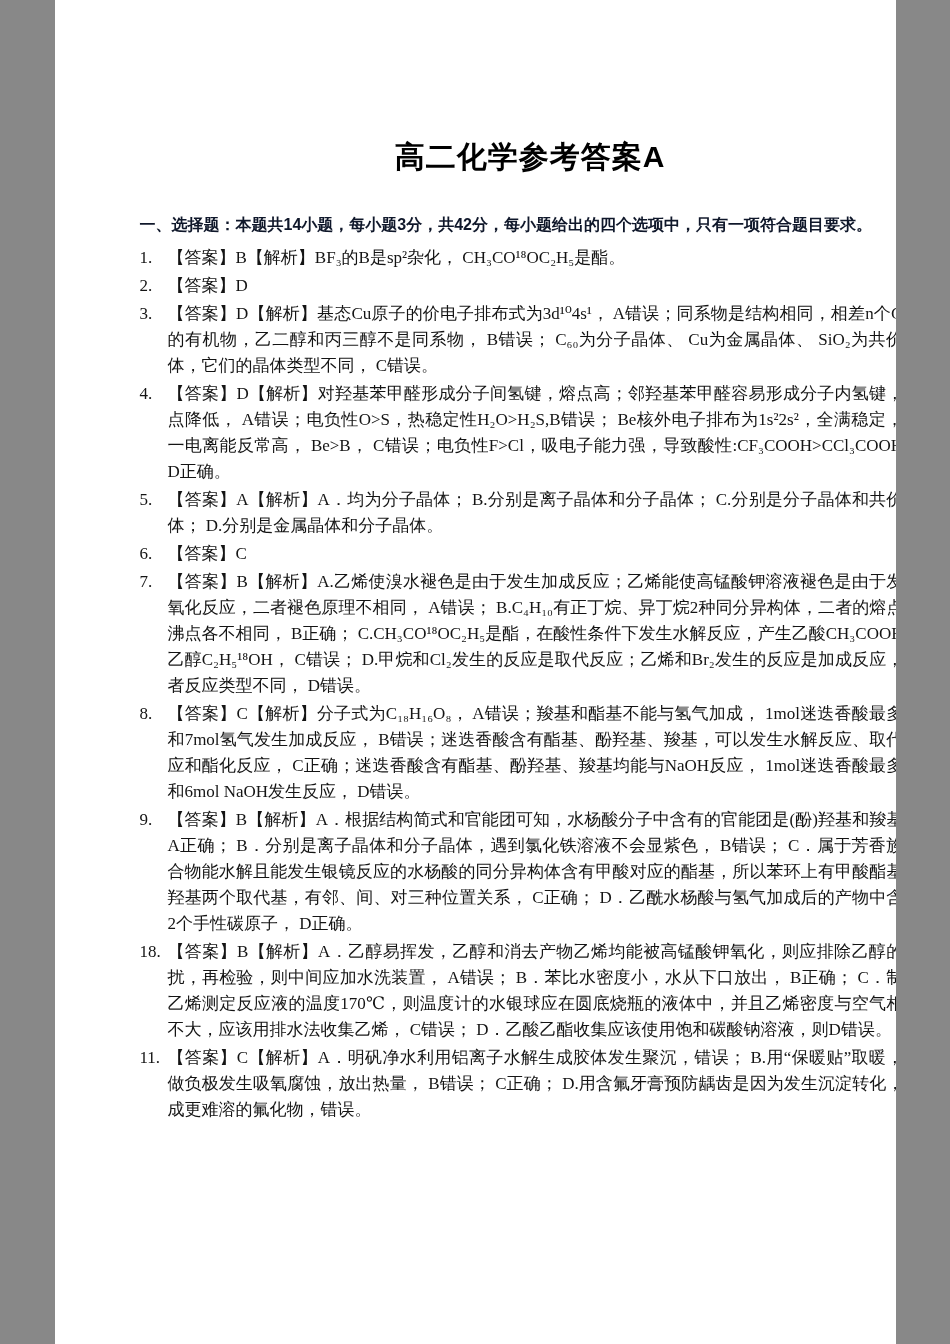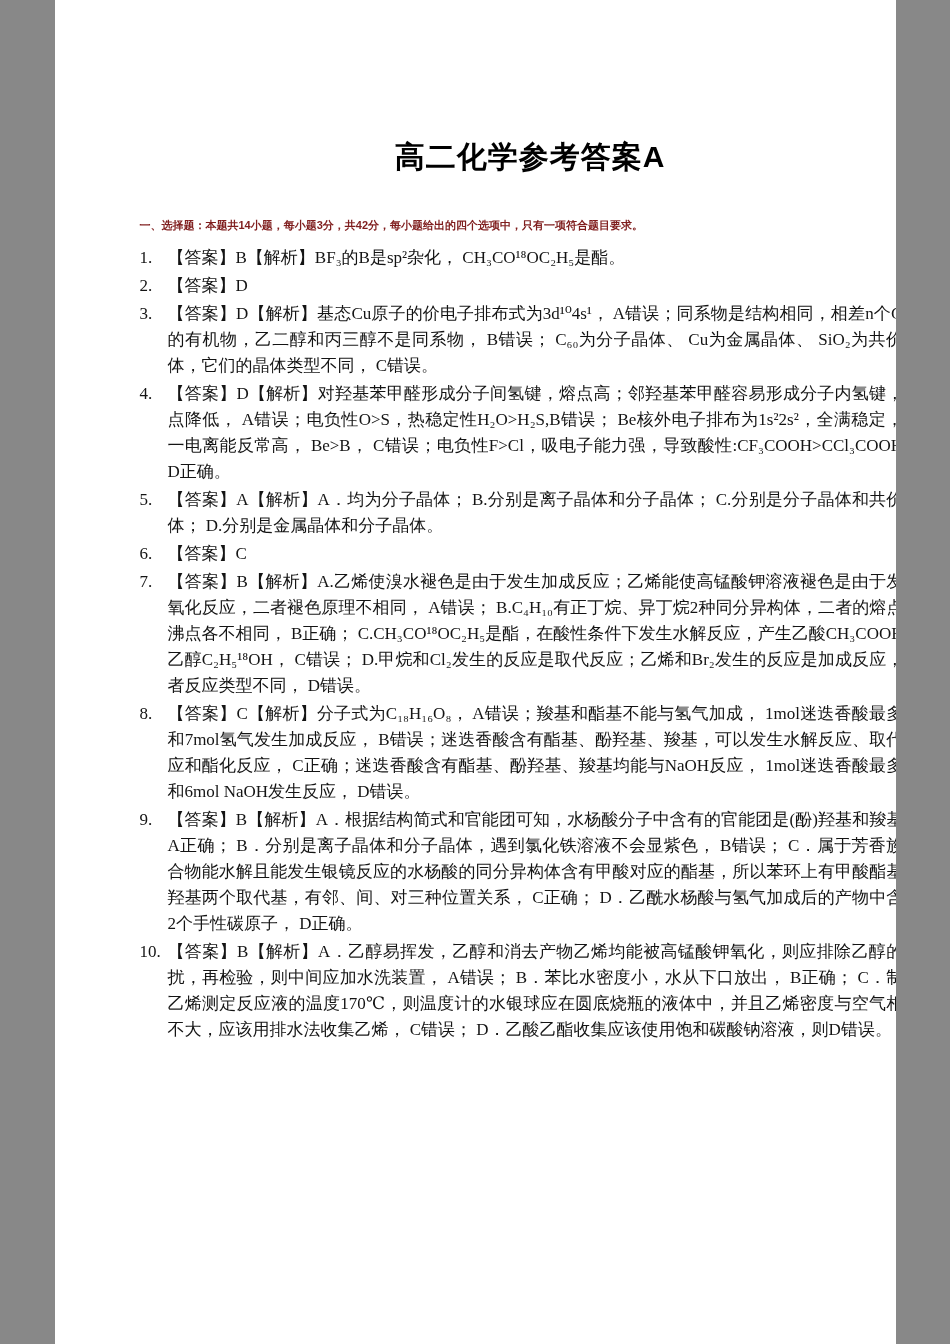--- a/index.html
+++ b/index.html
@@ -12,22 +12,22 @@
   .content { position:absolute; left:85px; width:781px; top:138px; }
   .doc-title {
     text-align:center;
     font-family:"Liberation Sans","DejaVu Sans",sans-serif;
     font-weight:700; font-size:30px; line-height:38px; letter-spacing:1px;
     color:#000;
   }
   .section-heading {
     margin-top:36px;
     font-family:"Liberation Sans","DejaVu Sans",sans-serif;
-    font-weight:700; font-size:11px; line-height:26px;
-    color:#7f1d1d;
+    font-weight:700; font-size:16px; line-height:26px;
+    color:#0f172a;
     text-align:justify;
   }
   .items { margin-top:7px; }
   .item { display:flex; margin-bottom:2px; }
   .item .num {
     flex:0 0 28px; font-size:17px; line-height:26px; white-space:nowrap;
   }
   .item .txt {
     flex:1; font-size:17px; line-height:26px;
     text-align:justify; text-justify:inter-ideograph;
@@ -78,20 +78,24 @@
       </div>
       <div class="item">
         <span class="num">8.</span>
         <span class="txt">【答案】C【解析】分子式为C₁₈H₁₆O₈， A错误；羧基和酯基不能与氢气加成， 1mol迷迭香酸最多能和7mol氢气发生加成反应， B错误；迷迭香酸含有酯基、酚羟基、羧基，可以发生水解反应、取代反应和酯化反应， C正确；迷迭香酸含有酯基、酚羟基、羧基均能与NaOH反应， 1mol迷迭香酸最多能和6mol NaOH发生反应， D错误。</span>
       </div>
       <div class="item">
         <span class="num">9.</span>
         <span class="txt">【答案】B【解析】A．根据结构简式和官能团可知，水杨酸分子中含有的官能团是(酚)羟基和羧基， A正确； B．分别是离子晶体和分子晶体，遇到氯化铁溶液不会显紫色， B错误； C．属于芳香族化合物能水解且能发生银镜反应的水杨酸的同分异构体含有甲酸对应的酯基，所以苯环上有甲酸酯基和羟基两个取代基，有邻、间、对三种位置关系， C正确； D．乙酰水杨酸与氢气加成后的产物中含有2个手性碳原子， D正确。</span>
       </div>
       <div class="item">
-        <span class="num">10.</span>
+        <span class="num">18.</span>
         <span class="txt">【答案】B【解析】A．乙醇易挥发，乙醇和消去产物乙烯均能被高锰酸钾氧化，则应排除乙醇的干扰，再检验，则中间应加水洗装置， A错误； B．苯比水密度小，水从下口放出， B正确； C．制备乙烯测定反应液的温度170℃，则温度计的水银球应在圆底烧瓶的液体中，并且乙烯密度与空气相差不大，应该用排水法收集乙烯， C错误； D．乙酸乙酯收集应该使用饱和碳酸钠溶液，则D错误。</span>
+      </div>
+      <div class="item">
+        <span class="num">11.</span>
+        <span class="txt">【答案】C【解析】A．明矾净水利用铝离子水解生成胶体发生聚沉，错误； B.用“保暖贴”取暖，铁做负极发生吸氧腐蚀，放出热量， B错误； C正确； D.用含氟牙膏预防龋齿是因为发生沉淀转化，生成更难溶的氟化物，错误。</span>
       </div>
     </div>
 
   </div>
 
 </div>
 
 </body></html>

